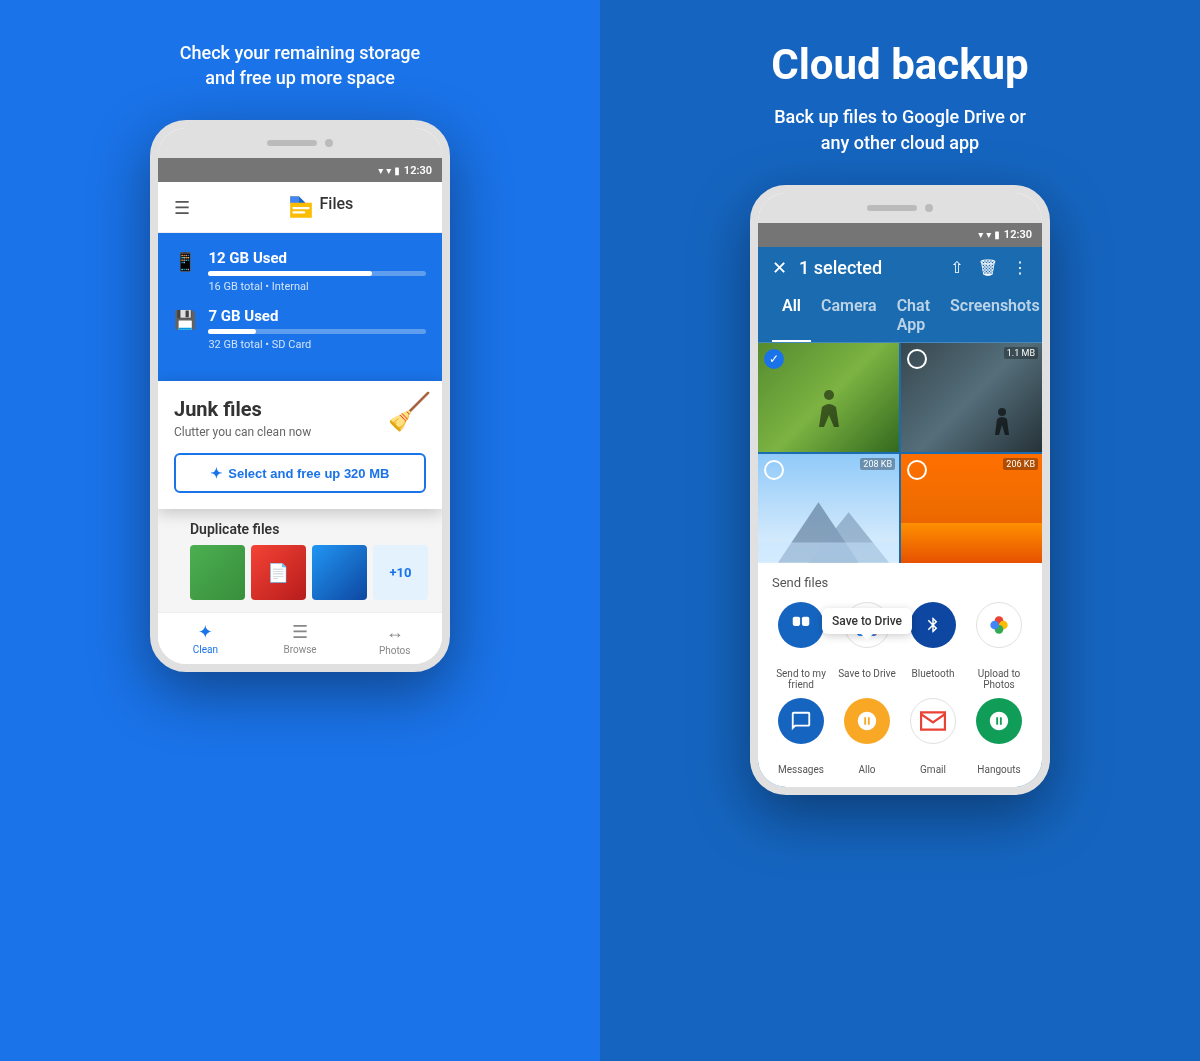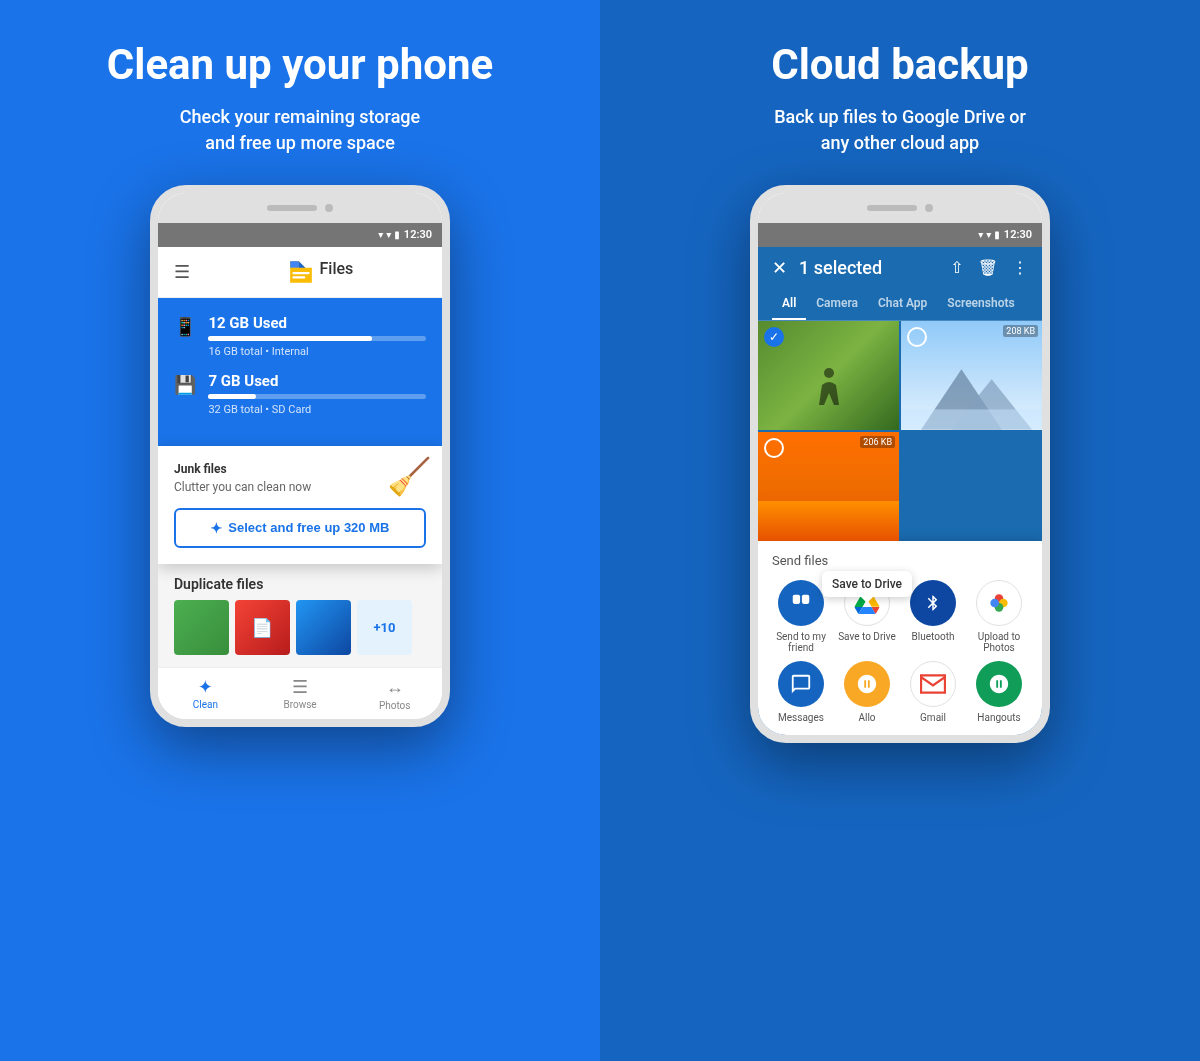--- a/index.html
+++ b/index.html
@@ -162,21 +162,21 @@
 
     
     .junk-card {
       background: white;
       margin: 0 0 0 0;
       padding: 16px;
       box-shadow: 0 4px 15px rgba(0,0,0,0.2);
       position: relative;
     }
     .junk-title {
-      font-size: 12px;
+      font-size: 20px;
       font-weight: 700;
       color: #333;
       margin-bottom: 4px;
     }
     .junk-subtitle {
       font-size: 12px;
       color: #666;
       margin-bottom: 14px;
     }
     .select-btn {
@@ -194,21 +194,21 @@
       width: 100%;
       justify-content: center;
     }
     .sparkle {
       color: #1a73e8;
       font-size: 14px;
     }
 
     .duplicate-section {
       background: #f5f5f5;
-      padding: 12px 16px;
+      padding: 12px 32px;
     }
     .duplicate-title {
       font-size: 14px;
       font-weight: 600;
       color: #333;
       margin-bottom: 8px;
     }
     .duplicate-images {
       display: flex;
       gap: 6px;
@@ -304,21 +304,21 @@
     }
 
     .photo-tabs {
       background: #1a6bb0;
       display: flex;
       padding: 0 14px;
       border-bottom: 1px solid rgba(255,255,255,0.2);
     }
     .photo-tab {
       color: rgba(255,255,255,0.7);
-      font-size: 12px;
+      font-size: 16px;
       font-weight: 600;
       padding: 8px 10px;
     }
     .photo-tab-active {
       color: white;
       border-bottom: 2px solid white;
     }
 
     .photo-grid {
       display: grid;
@@ -388,21 +388,21 @@
     }
     .app-grid {
       display: grid;
       grid-template-columns: repeat(4, 1fr);
       gap: 8px;
     }
     .app-item {
       display: flex;
       flex-direction: column;
       align-items: center;
-      gap: 5px;
+      gap: 20px;
     }
     .app-icon-circle {
       width: 46px;
       height: 46px;
       border-radius: 50%;
       display: flex;
       align-items: center;
       justify-content: center;
       font-size: 20px;
       position: relative;
@@ -456,21 +456,20 @@
     
     .files-logo-svg {
       width: 26px;
       height: 26px;
     }
   </style>
 </head>
 <body>
 
 <div class="panel">
-  <h1 class="panel-title">Clean up your phone</h1>
   <p class="panel-subtitle">Check your remaining storage<br>and free up more space</p>
 
   <div class="phone">
     <div class="phone-top-bar">
       <div class="phone-speaker"></div>
       <div class="phone-camera"></div>
     </div>
     <div class="phone-status-bar">
       <div class="status-icons">
         <span>▾</span>
@@ -602,20 +601,29 @@
         <div class="photo-cell photo-cell-green">
           <div class="photo-checkbox photo-checkbox-checked">
             <span class="check-mark">✓</span>
           </div>
 
           <svg style="position:absolute;bottom:15px;left:50%;transform:translateX(-50%);width:30px;height:50px;" viewBox="0 0 30 50">
             <circle cx="15" cy="8" r="5" fill="rgba(0,0,0,0.5)"></circle>
             <path d="M8 20 Q15 14 22 20 L25 40 L20 40 L15 28 L10 40 L5 40 Z" fill="rgba(0,0,0,0.5)"></path>
           </svg>
         </div>
+        <div class="photo-cell photo-cell-dark">
+          <div class="photo-checkbox"></div>
+          <span class="photo-size">1.1 MB</span>
+
+          <svg style="position:absolute;bottom:10px;right:30px;width:20px;height:35px;" viewBox="0 0 20 35">
+            <circle cx="10" cy="5" r="4" fill="rgba(0,0,0,0.6)"></circle>
+            <path d="M5 12 Q10 8 15 12 L17 28 L13 28 L10 18 L7 28 L3 28 Z" fill="rgba(0,0,0,0.6)"></path>
+          </svg>
+        </div>
         <div class="photo-cell photo-cell-mountain">
           <div class="photo-checkbox"></div>
           <span class="photo-size">208 KB</span>
 
           <svg style="position:absolute;bottom:0;left:0;right:0;width:100%;" viewBox="0 0 140 80">
             <polygon points="20,80 60,20 100,80" fill="rgba(100,130,160,0.7)"></polygon>
             <polygon points="50,80 90,30 130,80" fill="rgba(130,160,190,0.7)"></polygon>
             <rect x="0" y="60" width="140" height="20" fill="rgba(200,230,255,0.5)"></rect>
           </svg>
         </div>

